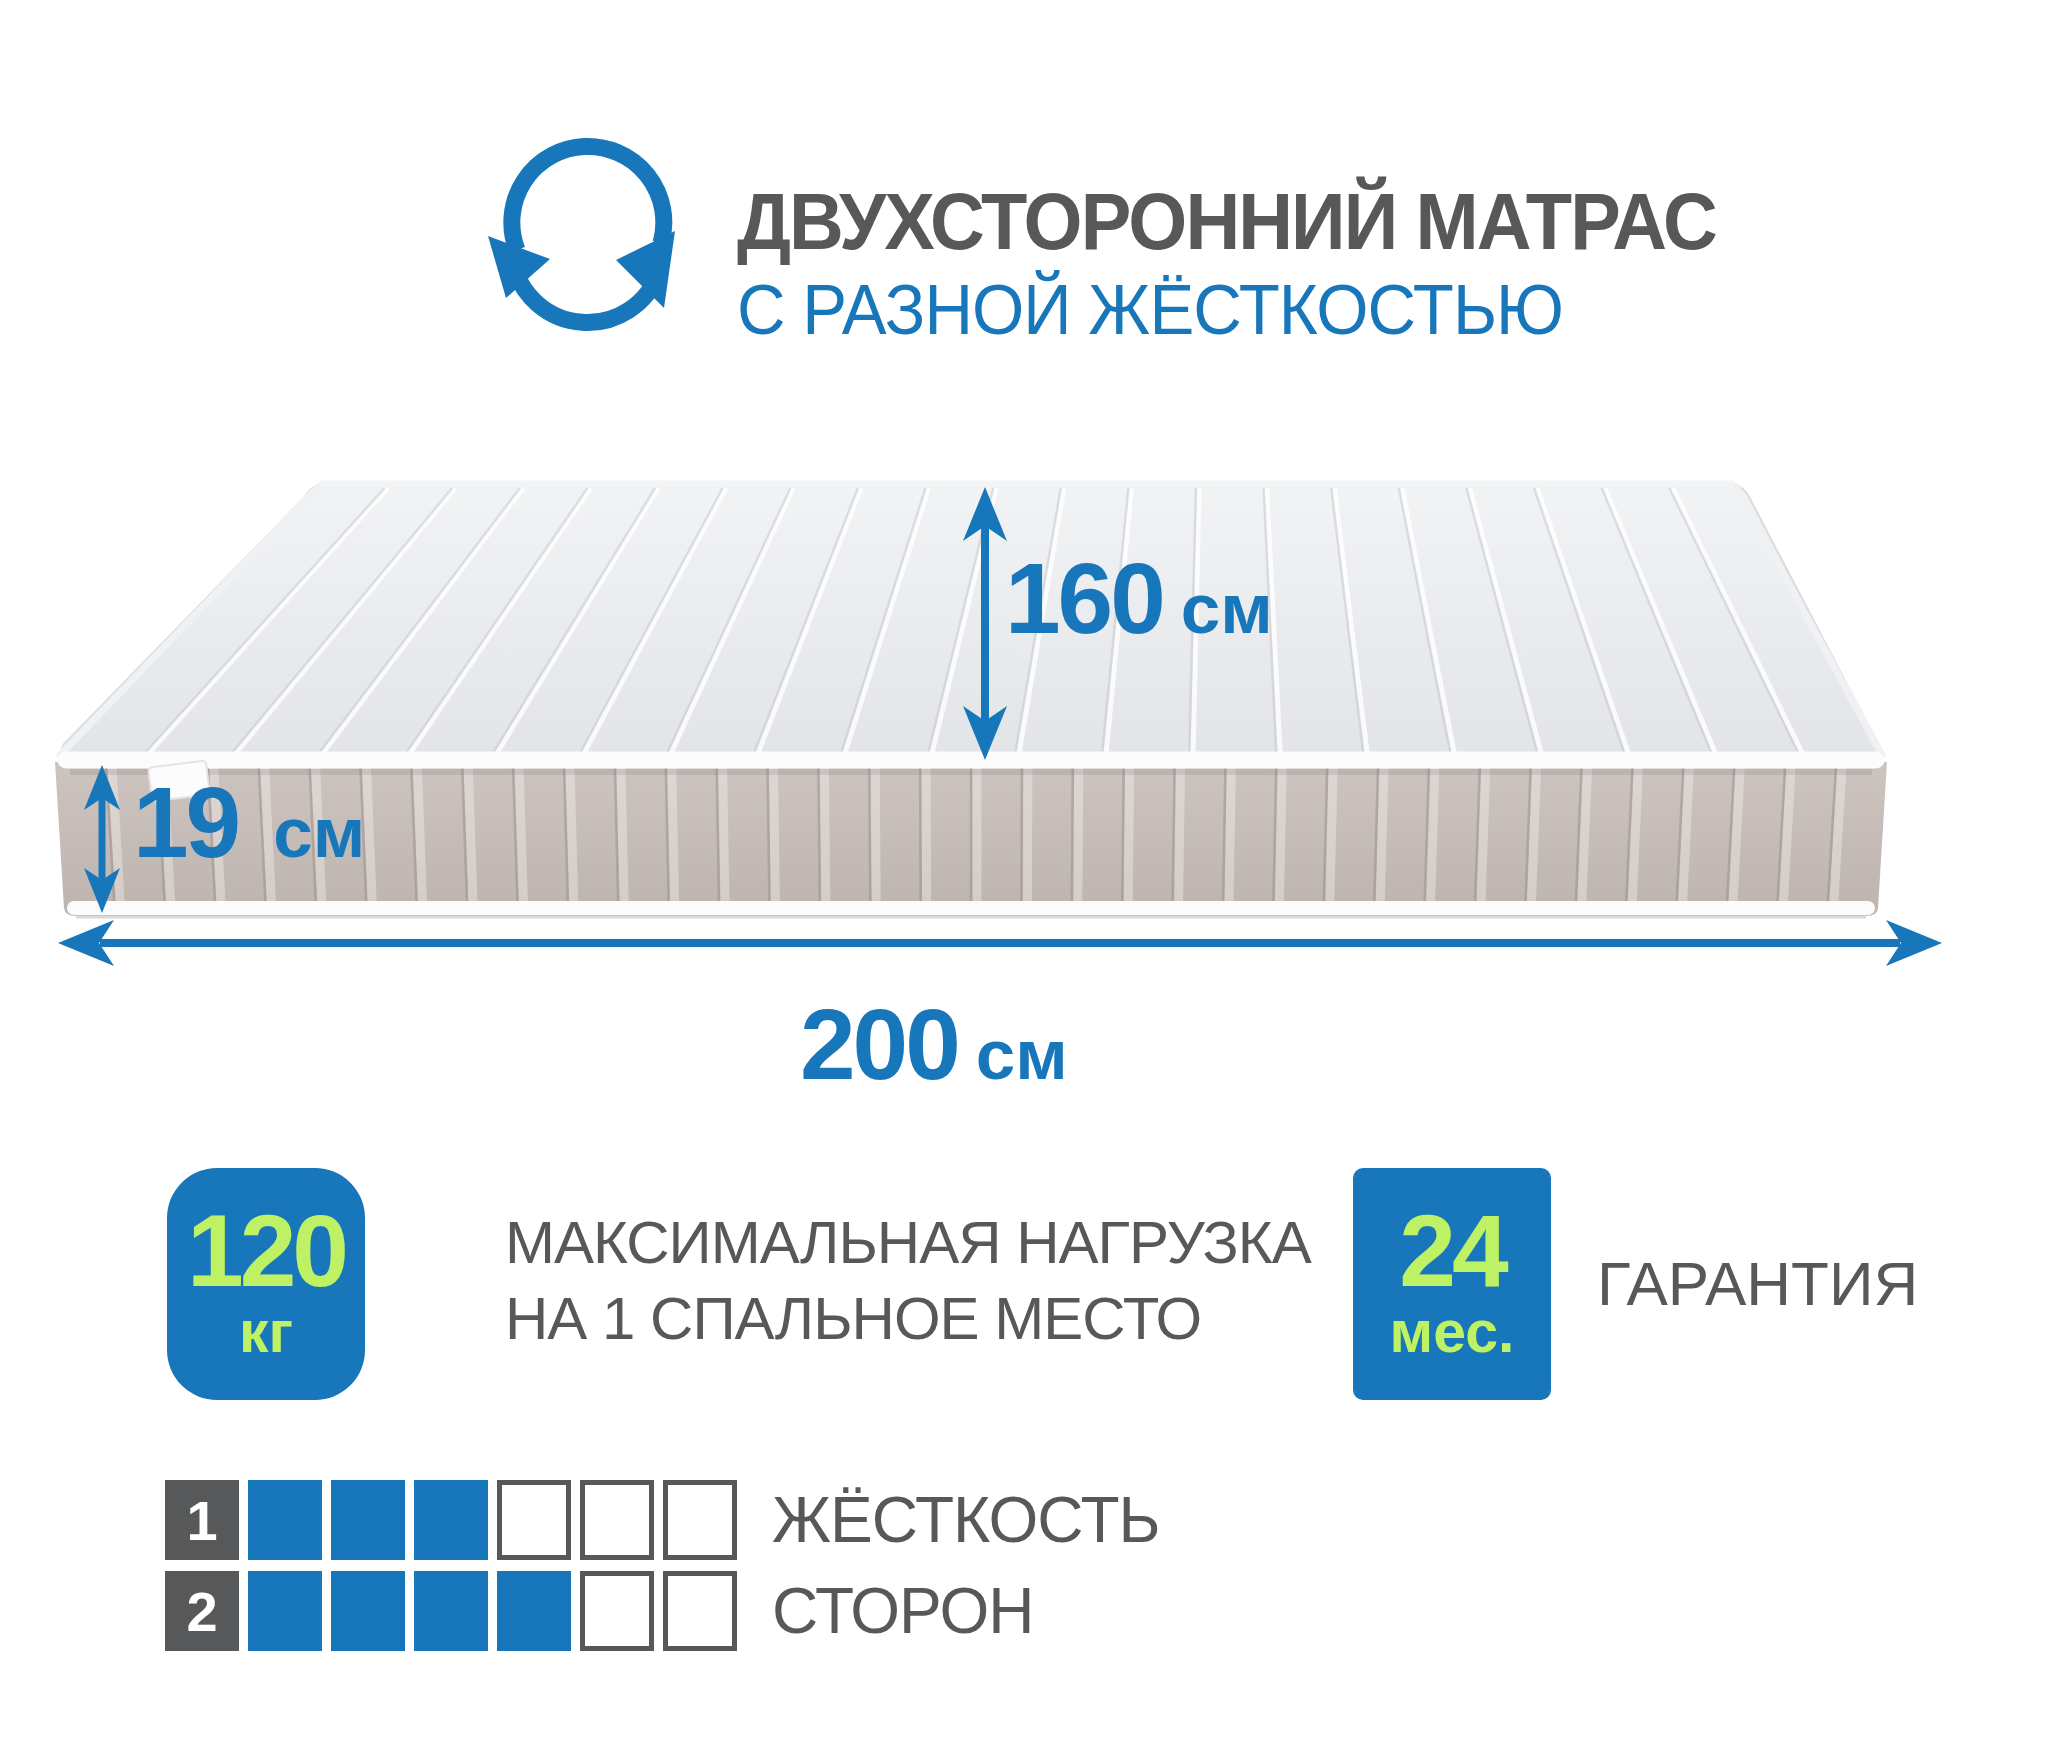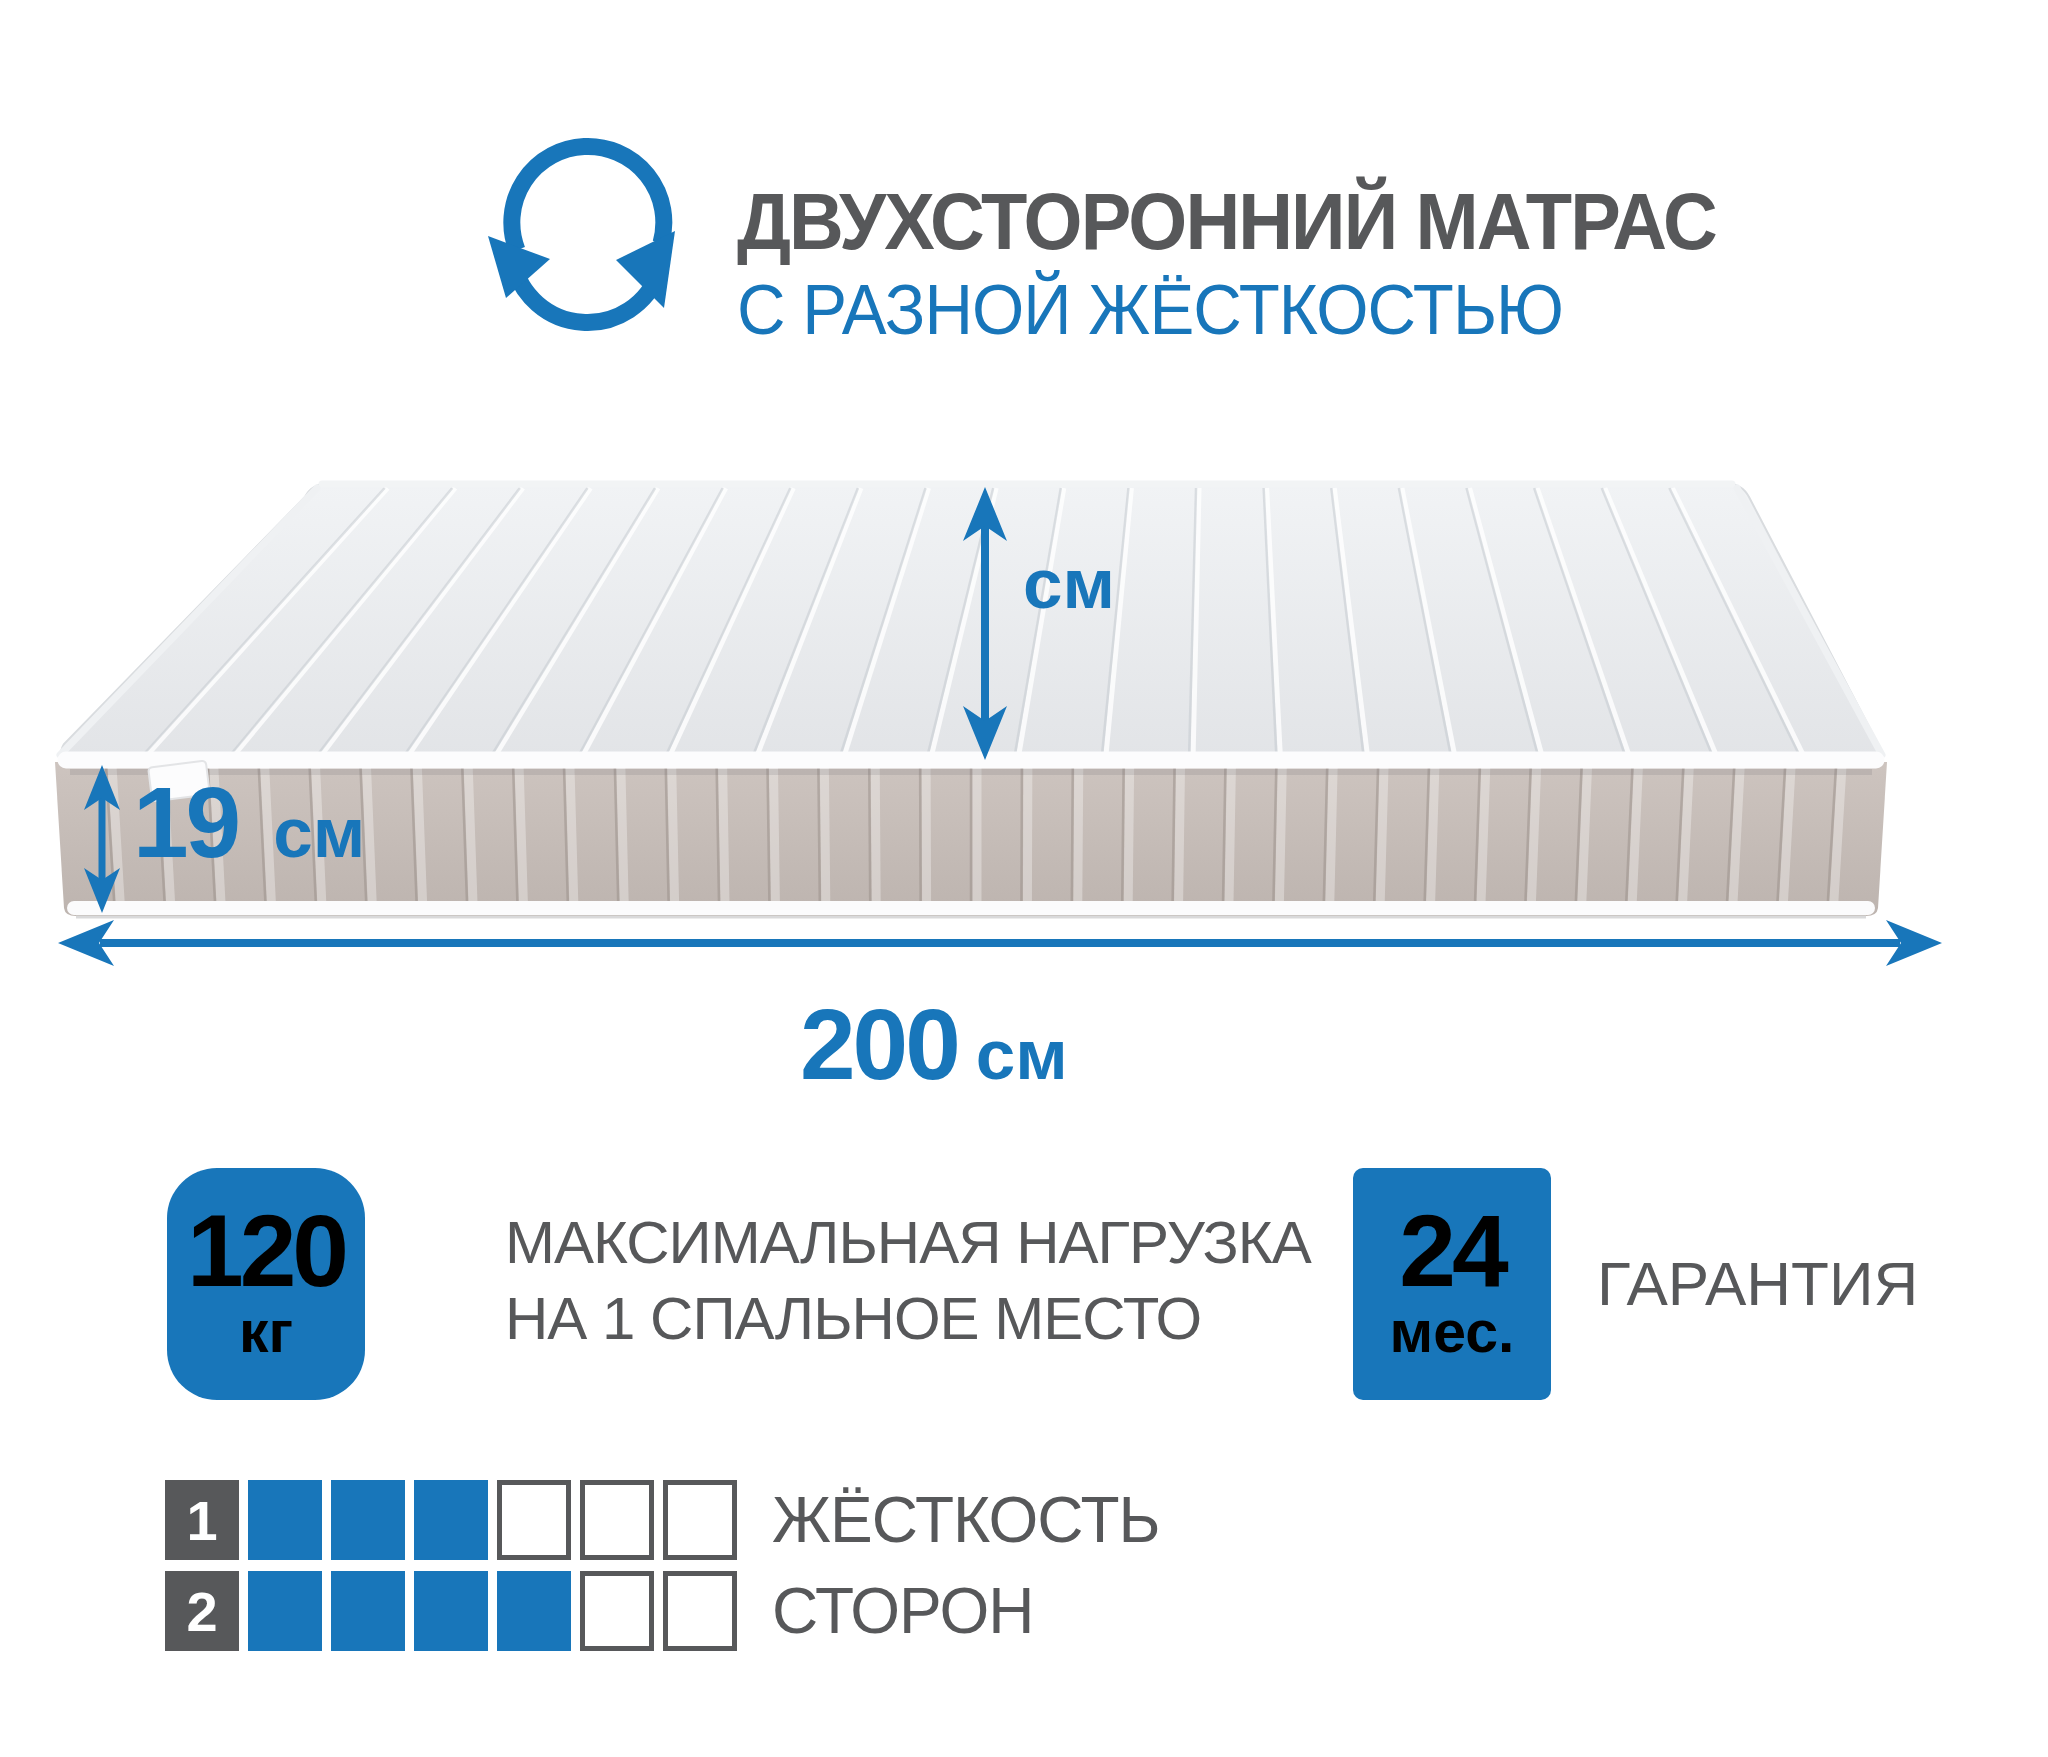--- a/index.html
+++ b/index.html
@@ -12,21 +12,21 @@
   .title2{position:absolute;left:737px;top:270px;font-size:70px;font-weight:normal;color:var(--blue);
           letter-spacing:-1px;transform:scaleX(0.96);transform-origin:left top;white-space:nowrap;}
   
   .dim{position:absolute;color:var(--blue);font-weight:bold;display:flex;align-items:baseline;white-space:nowrap;}
   .dim-num{font-size:100px;line-height:1;letter-spacing:-3px;}
   .dim-unit{font-size:71px;line-height:1;margin-left:18px;}
   .dim-160{left:1005px;top:548px;}
   .dim-19{left:133px;top:772px;gap:17px;}
   .dim-200{left:800px;top:994px;width:434px;justify-content:flex-start;}
   
-  .badge{position:absolute;background:var(--blue);border-radius:50px;color:#000000;display:flex;
+  .badge{position:absolute;background:var(--blue);border-radius:50px;color:#bef264;display:flex;
          flex-direction:column;align-items:center;justify-content:center;text-align:center;}
   .badge-load{left:167px;top:1168px;width:198px;height:232px;}
   .badge-warranty{left:1353px;top:1168px;width:198px;height:232px;border-radius:10px;}
   .badge-num{font-size:102px;font-weight:bold;line-height:0.95;letter-spacing:-4px;}
   .badge-unit{font-size:59px;font-weight:bold;line-height:1.12;}
   .badge-label{position:absolute;color:var(--gray);}
   .load-label{left:505px;top:1205px;font-size:60px;line-height:1.27;letter-spacing:-1px;white-space:nowrap;}
   .warranty-label{left:1597px;top:1248px;font-size:62px;letter-spacing:0;white-space:nowrap;}
   
   .firmness{position:absolute;left:165px;top:1480px;display:flex;flex-direction:column;gap:11px;}
@@ -209,20 +209,21 @@
       <line x1="100" y1="943" x2="1900" y2="943" stroke="#1876ba" stroke-width="8"></line>
       <path d="M58,943 L114,920 L99,943 L114,966 Z"></path>
       <path d="M1942,943 L1886,920 L1901,943 L1886,966 Z"></path>
     </g>
   </svg>
 
   <div class="title1">ДВУХСТОРОННИЙ МАТРАС</div>
   <div class="title2">С РАЗНОЙ ЖЁСТКОСТЬЮ</div>
 
   <div class="dim dim-160">
+    <span class="dim-num">160</span>
     <span class="dim-unit">см</span>
   </div>
   <div class="dim dim-19">
     <span class="dim-num">19</span>
     <span class="dim-unit">см</span>
   </div>
   <div class="dim dim-200">
     <span class="dim-num">200</span>
     <span class="dim-unit">см</span>
   </div>

